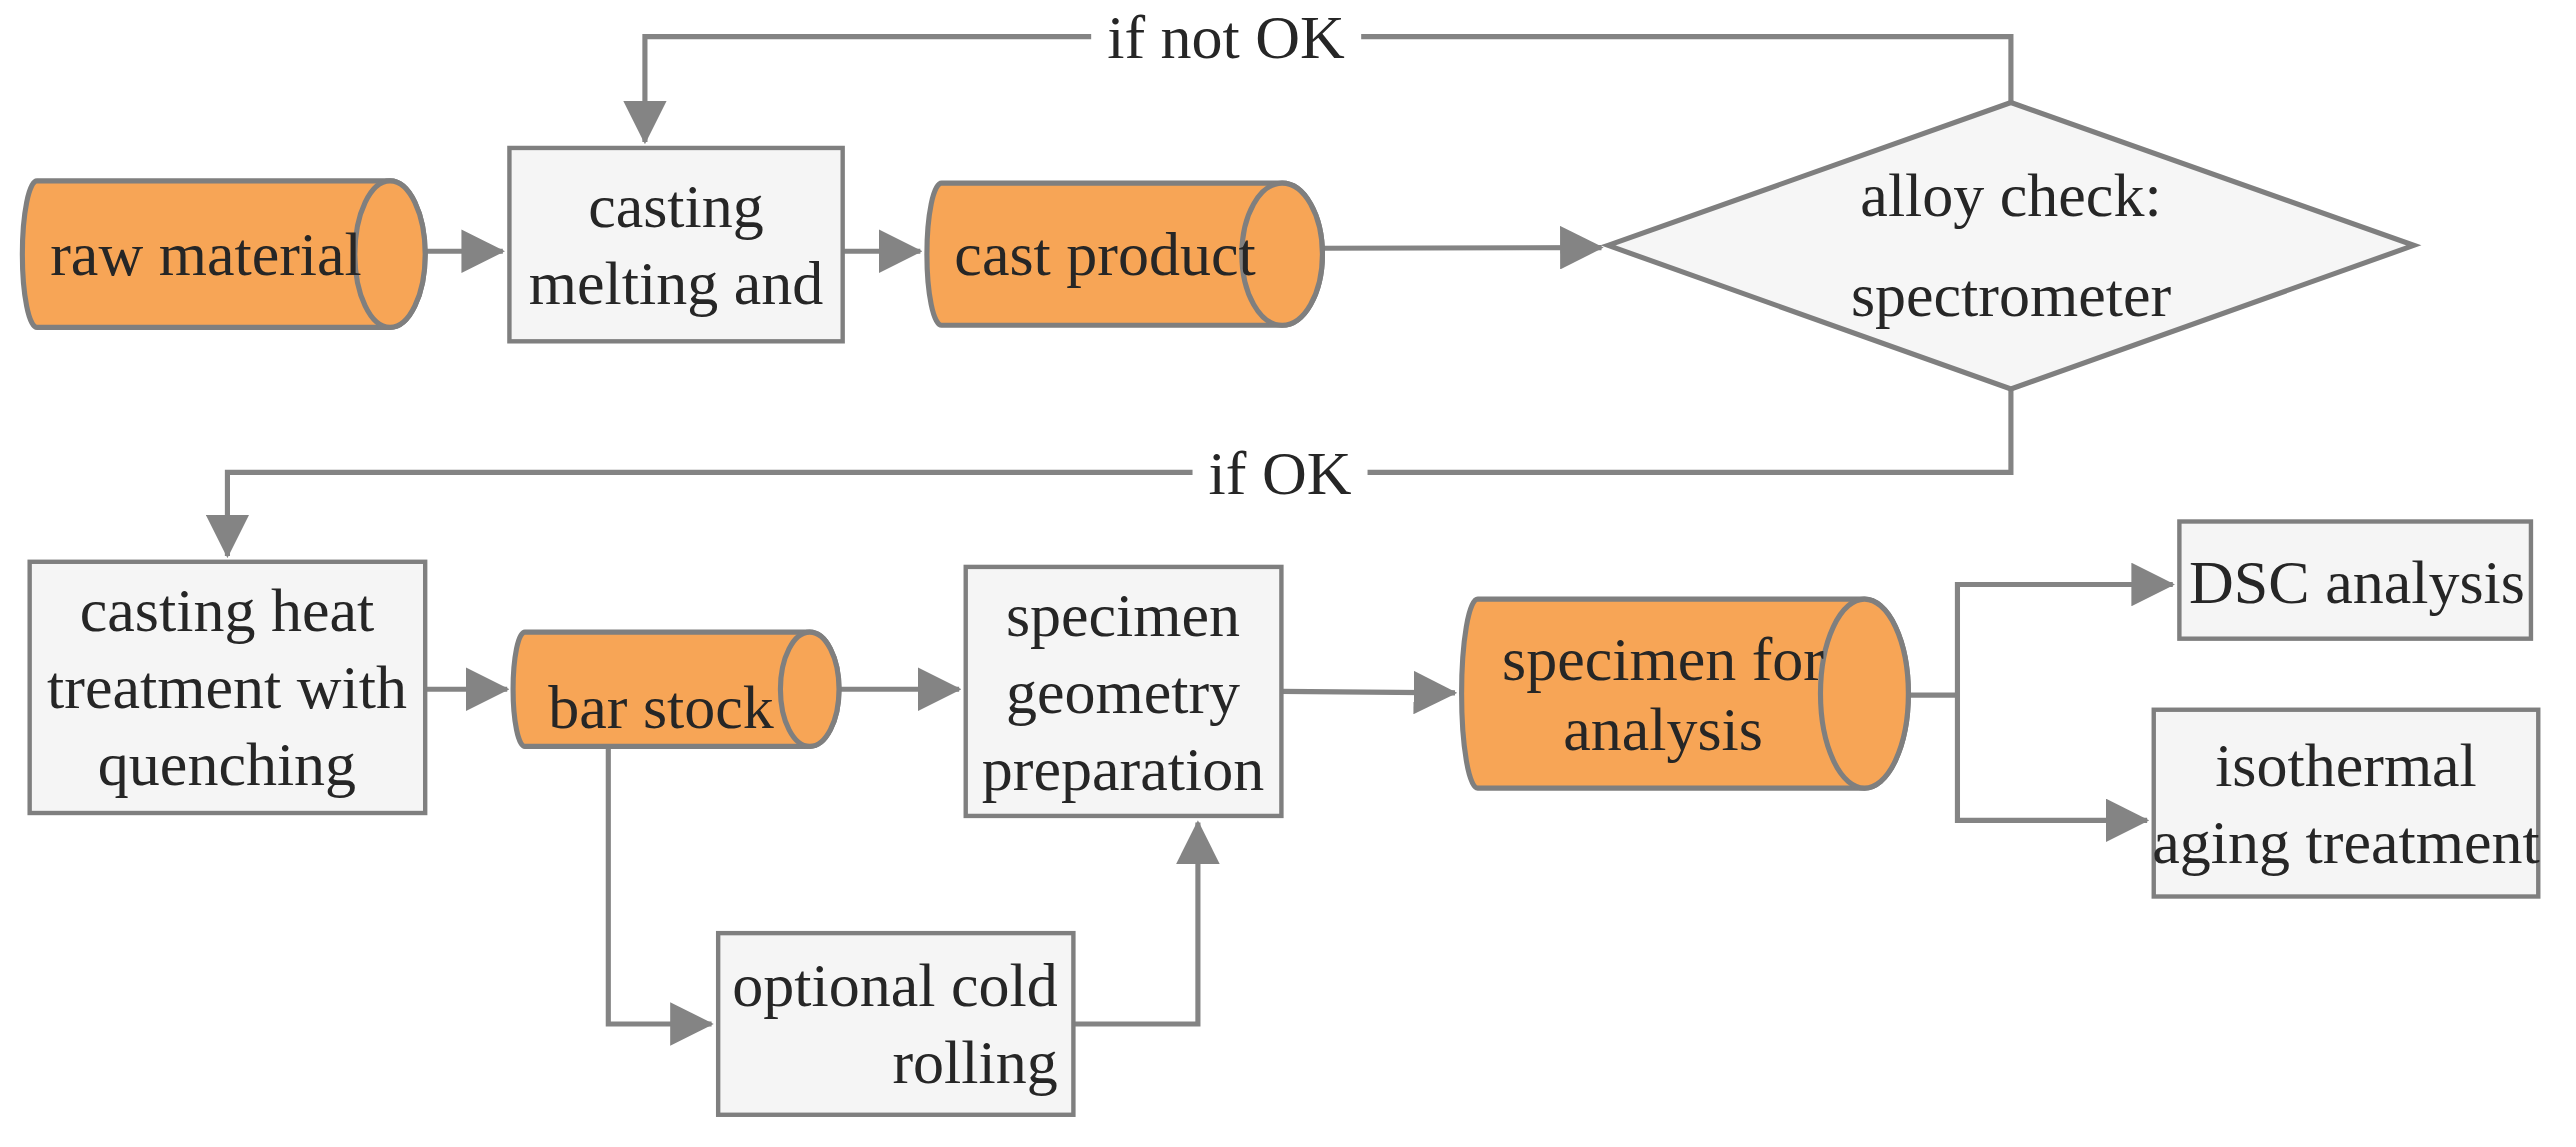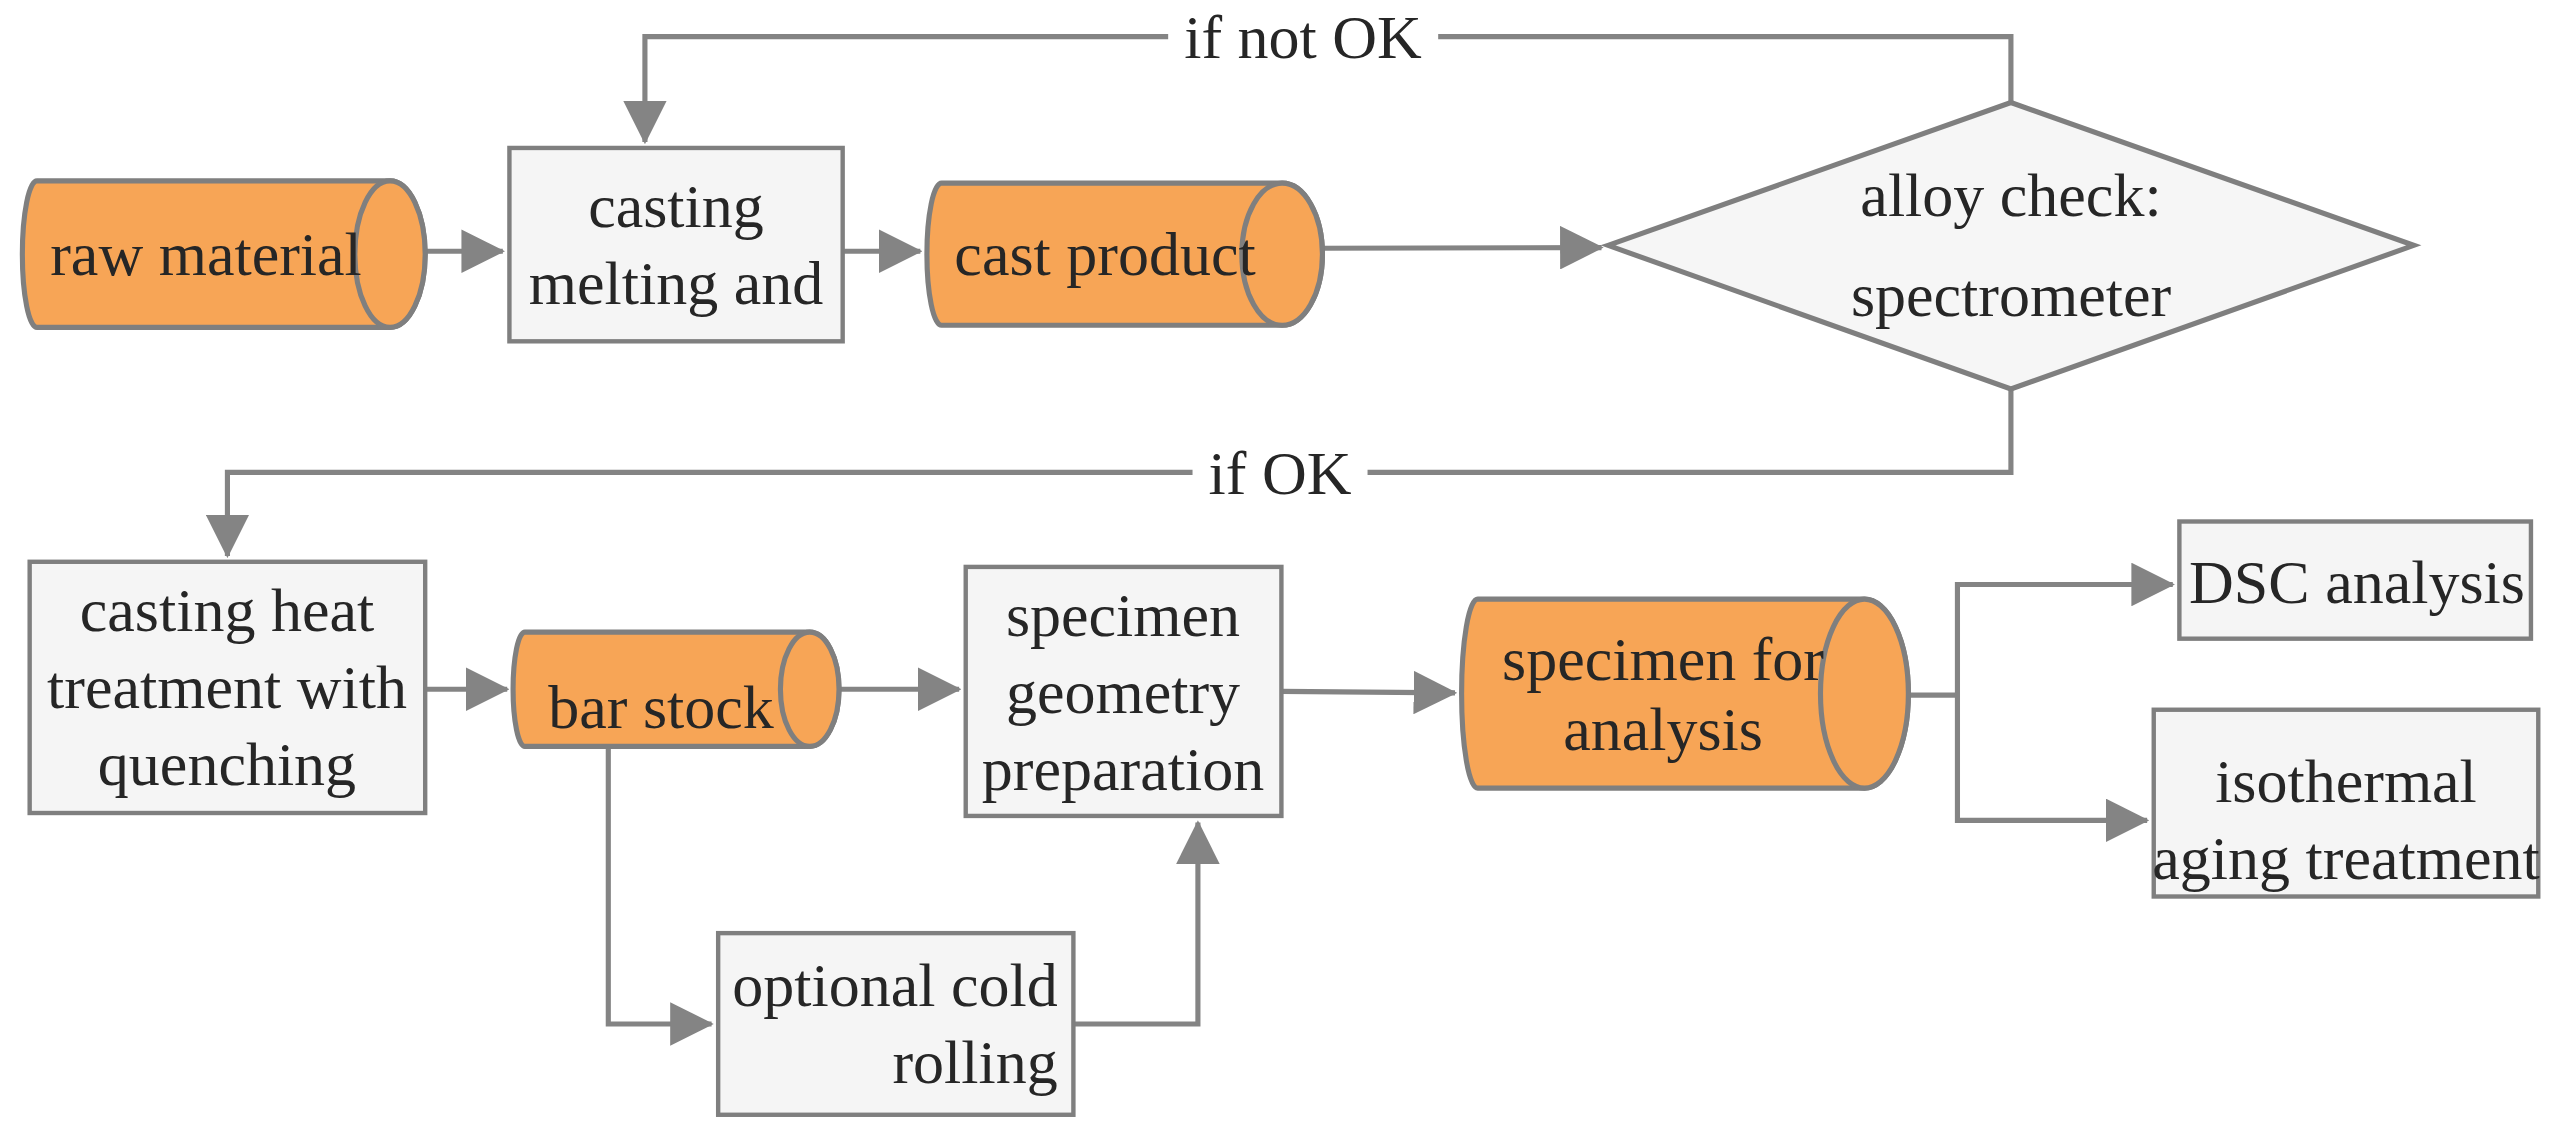--- a/index.html
+++ b/index.html
@@ -144,31 +144,31 @@
   <div class="label" style="left:1123px;top:692px;">
     <span>specimen</span>
     <span>geometry</span>
     <span>preparation</span>
   </div>
 
   <div class="label" style="left:2357px;top:582px;">
     <span>DSC analysis</span>
   </div>
 
-  <div class="label" style="left:2346px;top:804px;margin-top:16px;">
+  <div class="label" style="left:2346px;top:804px;">
     <span>isothermal</span>
     <span>aging treatment</span>
   </div>
 
   <div class="label" style="left:895px;top:1024px;text-align:right;">
     <span>optional cold</span>
     <span>rolling</span>
   </div>
 
-  <div class="label edge-label" style="left:1303px;top:37px;">
+  <div class="label edge-label" style="left:1226px;top:37px;">
     <span>if not OK</span>
   </div>
 
   <div class="label edge-label" style="left:1280px;top:473px;">
     <span>if OK</span>
   </div>
 
 </div>
 
 

